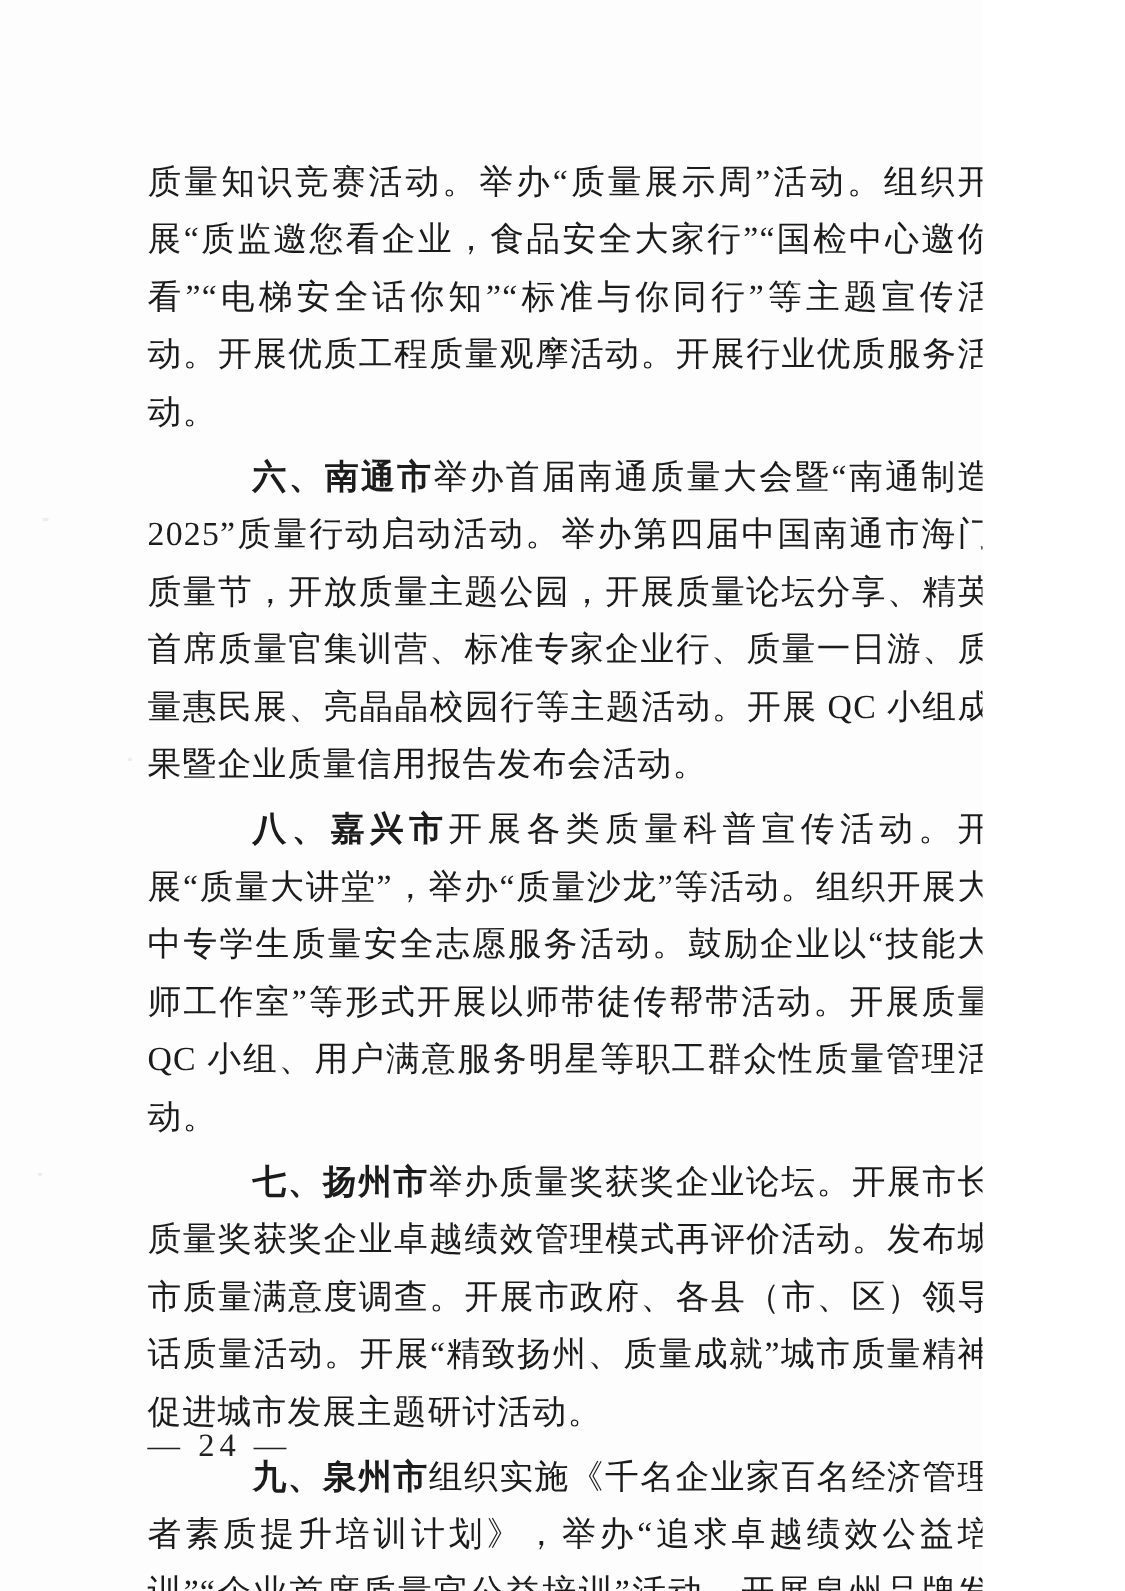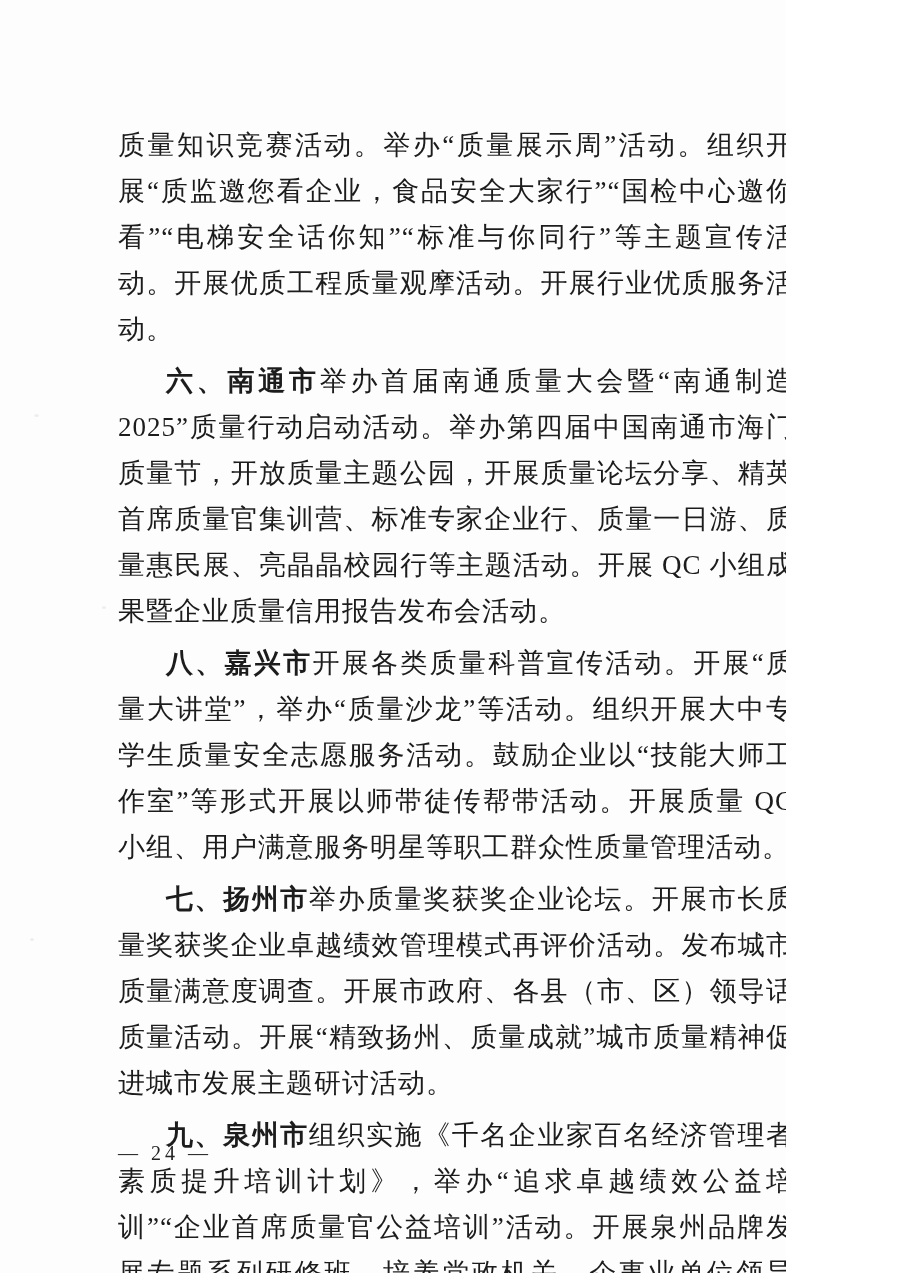--- a/index.html
+++ b/index.html
@@ -30,26 +30,27 @@
   .para {
     margin: 0 0 6px 0;
     text-indent: 48px;
   }
   .para.no-indent {
     text-indent: 0;
   }
   .leader {
     font-weight: 700;
     font-family: "Liberation Sans", "DejaVu Sans", sans-serif;
+    margin-left: 36px;
   }
   .footer {
     position: absolute;
     left: 118px;
     top: 1142px;
-    font-size: 20px;
+    font-size: 26px;
     letter-spacing: 4px;
     color: #222222;
     font-family: "Liberation Serif", "DejaVu Serif", serif;
   }
   .speck {
     position: absolute;
     background: rgba(0,0,0,0.06);
     border-radius: 50%;
   }
   .speck-1 { left: 34px; top: 414px; width: 5px; height: 3px; }

